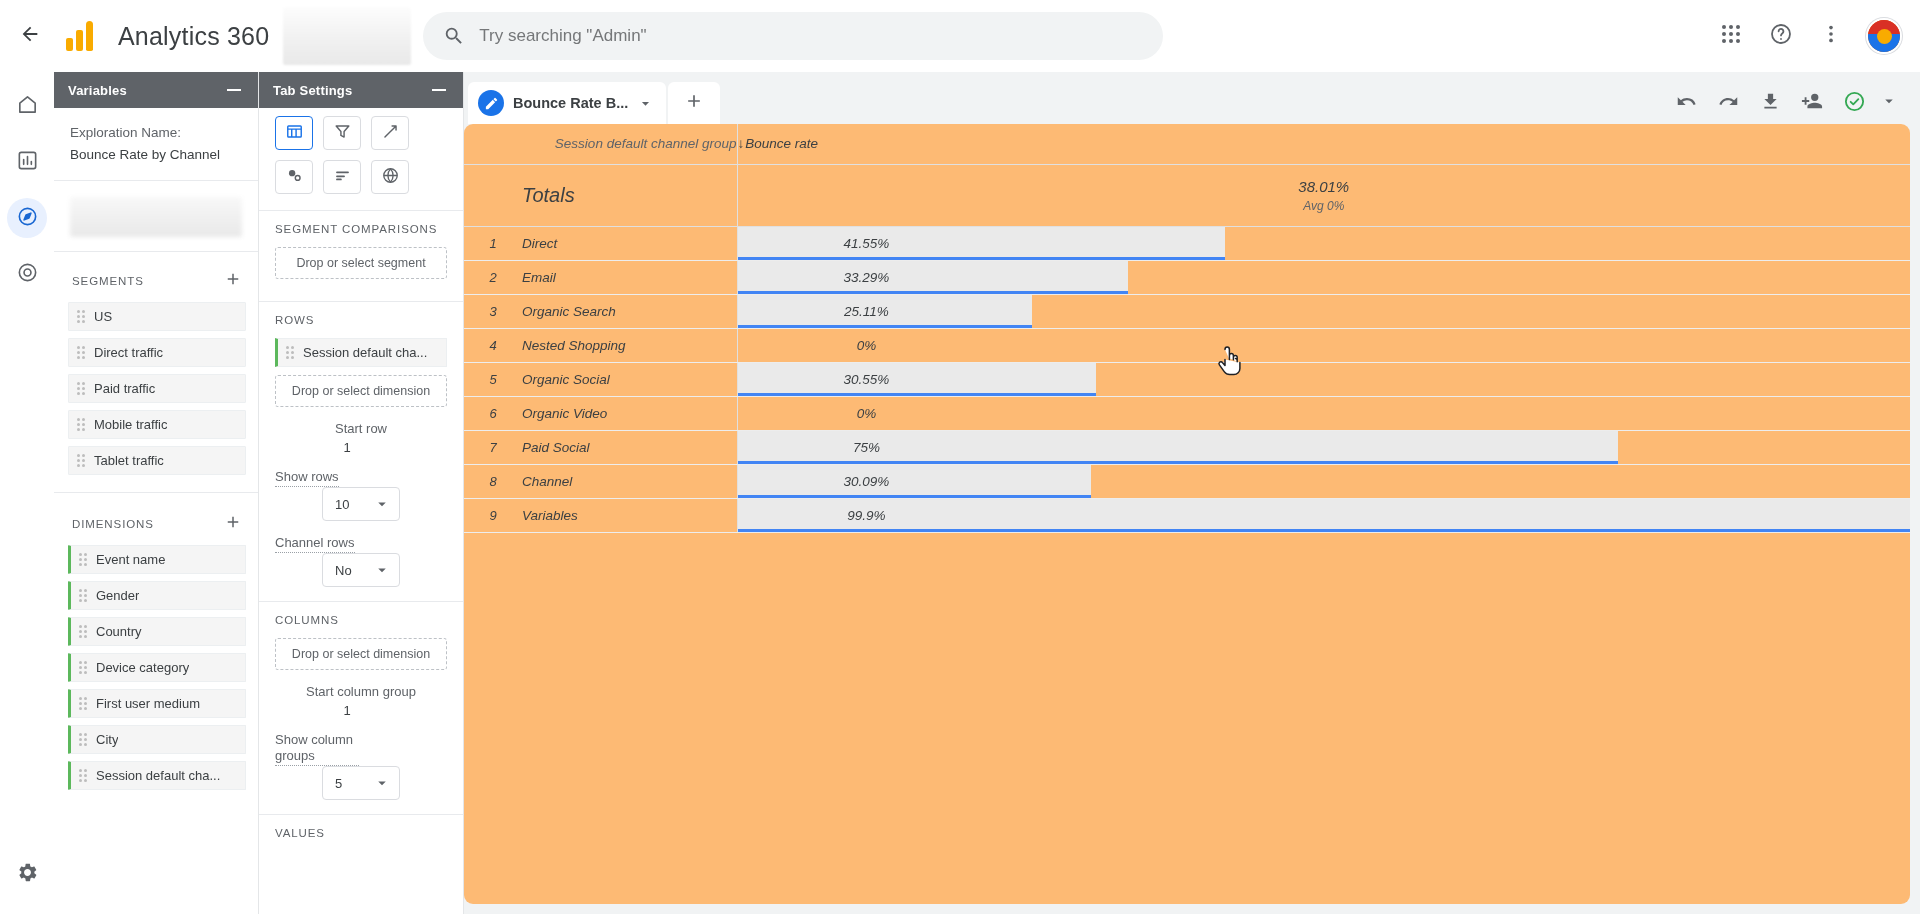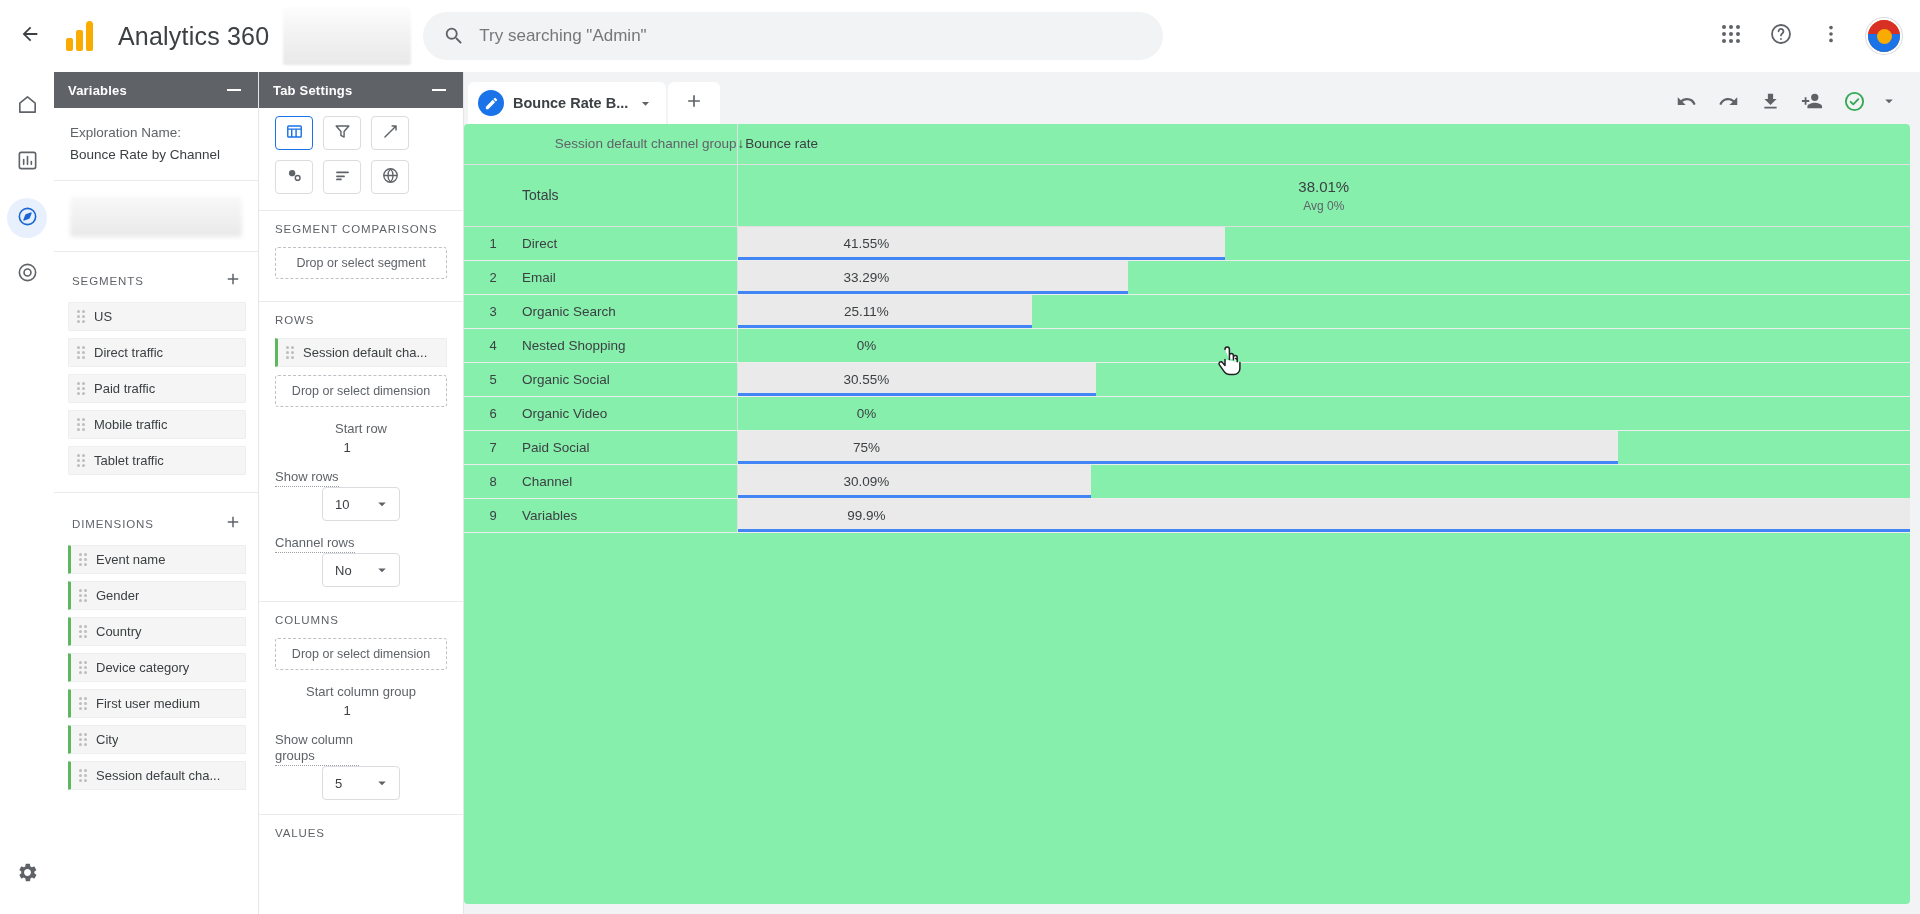--- a/index.html
+++ b/index.html
@@ -194,38 +194,38 @@
   }
   .tools { margin-left: auto; display: flex; align-items: center; gap: 2px; padding-right: 8px; }
   .tool {
     width: 40px; height: 40px; border-radius: 50%; color: #5f6368;
     display: flex; align-items: center; justify-content: center; cursor: pointer;
   }
   .tool.green { color: #34a853; }
   .tool.caret { width: 26px; }
 
   .report {
-    flex: 1; background: #86efac; border-radius: 4px; overflow: hidden;
-    position: relative; min-height: 0;
+    flex: 1; background: #fdba74; border-radius: 9px; overflow: hidden;
+    position: relative; min-height: 0; font-style: italic;
   }
   table.data { width: 100%; border-collapse: collapse; table-layout: fixed; }
   table.data th, table.data td { padding: 0; }
   .col-idx   { width: 58px; }
   .col-dim   { width: 215px; }
   .hdr-cell {
     height: 40px; font-size: 13.5px; color: #5f6368; font-weight: normal;
     text-align: left; vertical-align: middle; padding-left: 2px;
     border-bottom: 1px solid #e0e0e0; cursor: pointer;
   }
   .hdr-dim { text-align: right; padding-right: 16px; border-right: 1px solid #e0e0e0; }
   .hdr-met { padding-left: 10px; color: #3c4043; }
   .hdr-met .arrow { margin-right: 1px; }
   .totals-row td { height: 62px; border-bottom: 1px solid #e0e0e0; }
   .totals-label {
-    text-align: left; font-size: 14px; color: #3c4043;
+    text-align: left; font-size: 20px; color: #3c4043;
     padding-left: 12px; border-right: 1px solid #e0e0e0; vertical-align: middle;
   }
   .totals-val { text-align: center; vertical-align: middle; }
   .totals-main { font-size: 15px; color: #3c4043; line-height: 21px; }
   .totals-sub { font-size: 12px; color: #5f6368; line-height: 18px; }
   .drow td { height: 33px; border-bottom: 1px solid #ededed; vertical-align: middle; }
   .cell-idx { text-align: center; font-size: 13px; color: #3c4043; border-right: none; }
   .cell-dim { font-size: 13.5px; color: #3c4043; padding-left: 6px; border-right: 1px solid #e0e0e0; }
   .cell-met { position: relative; padding: 0; }
   .bar-wrap { position: relative; height: 33px; width: 100%; }

